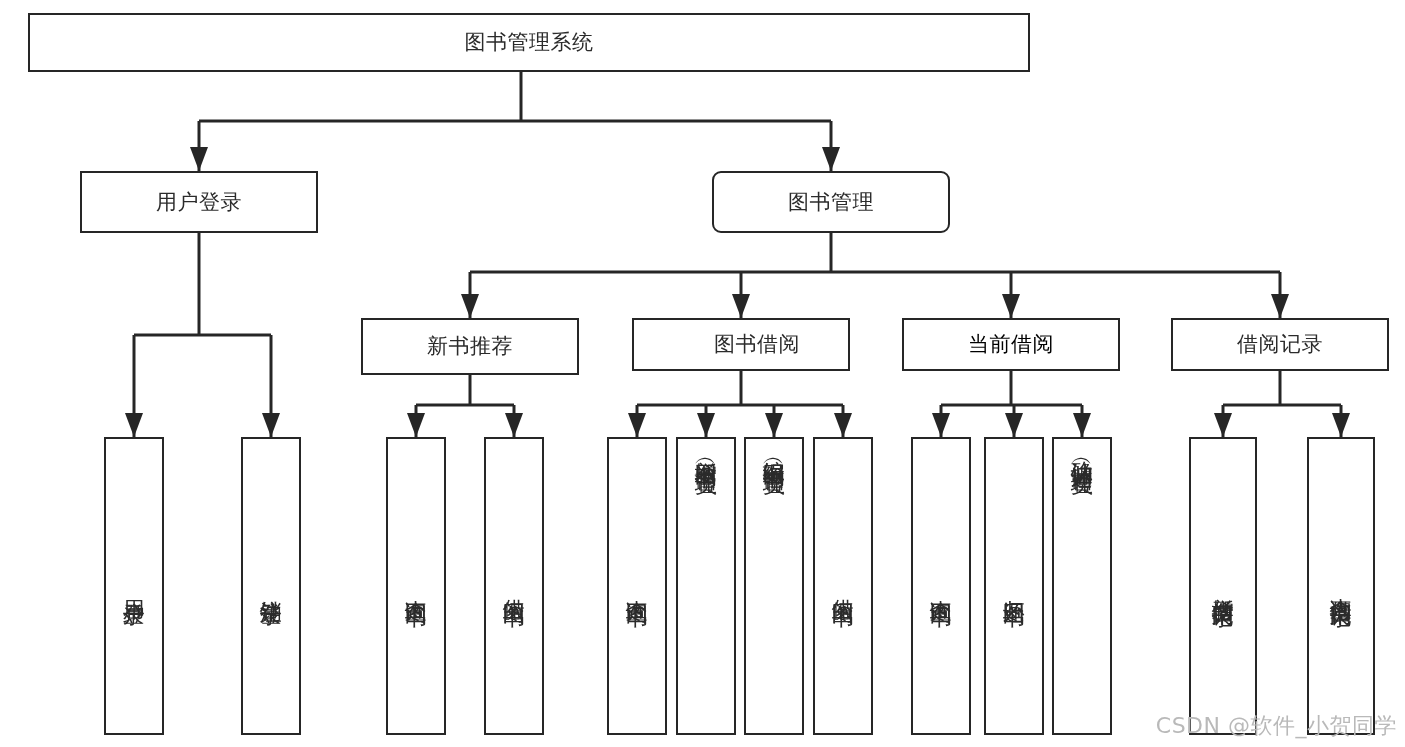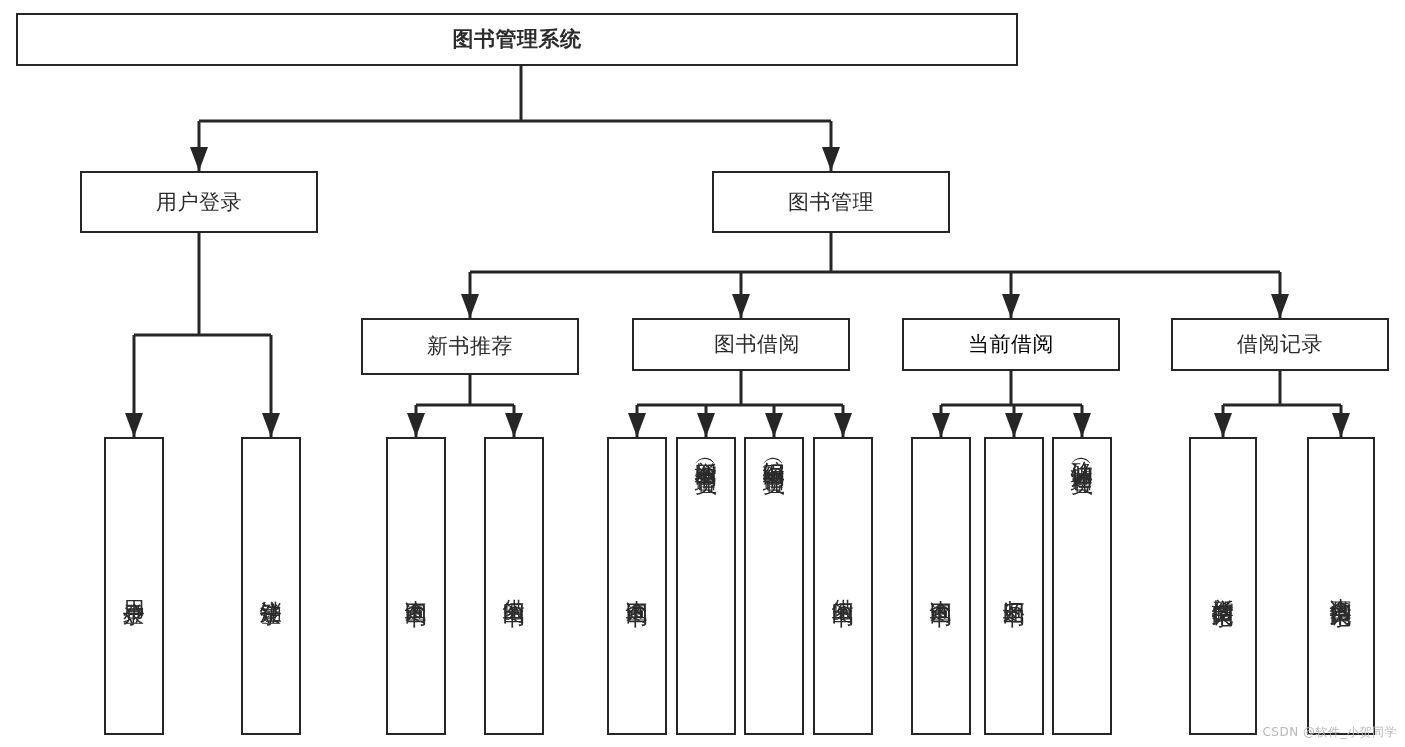--- a/index.html
+++ b/index.html
@@ -55,21 +55,21 @@
     white-space: nowrap;
   }
   .node.vertical.centered {
     align-items: center;
     padding-top: 0;
   }
   .watermark {
     position: absolute;
     right: 8px;
     bottom: 6px;
-    font-size: 12px;
+    font-size: 22px;
     color: #b9b9b9;
     white-space: nowrap;
     letter-spacing: 0.5px;
   }
 </style>
 </head>
 <body>
 
 <div id="canvas">
   <svg id="wires" viewBox="0 0 1405 747">
@@ -120,27 +120,27 @@
       <line x1="1082" y1="405" x2="1082" y2="437" stroke="#262626" stroke-width="3"></line>
       <polygon points="1073,413 1091,413 1082,437" fill="#262626"></polygon>
       <line x1="1280" y1="371" x2="1280" y2="405" stroke="#262626" stroke-width="3"></line>
       <line x1="1223" y1="405" x2="1341" y2="405" stroke="#262626" stroke-width="3"></line>
       <line x1="1223" y1="405" x2="1223" y2="437" stroke="#262626" stroke-width="3"></line>
       <polygon points="1214,413 1232,413 1223,437" fill="#262626"></polygon>
       <line x1="1341" y1="405" x2="1341" y2="437" stroke="#262626" stroke-width="3"></line>
       <polygon points="1332,413 1350,413 1341,437" fill="#262626"></polygon>
     </svg>
   <div id="nodes">
-      <div class="node horizontal" style="left: 16px; top: 13px; width: 1002px; height: 53px; border-color: rgb(38, 38, 38); font-weight: bold;">
+      <div class="node horizontal" style="left: 28px; top: 13px; width: 1002px; height: 59px; border-color: rgb(38, 38, 38);">
         <span class="node-label" style="color: rgb(43, 43, 43);">图书管理系统</span>
       </div>
       <div class="node horizontal" style="left: 80px; top: 171px; width: 238px; height: 62px; border-color: rgb(38, 38, 38);">
         <span class="node-label" style="color: rgb(43, 43, 43);">用户登录</span>
       </div>
-      <div class="node horizontal" style="left: 712px; top: 171px; width: 238px; height: 62px; border-color: rgb(38, 38, 38);">
+      <div class="node horizontal" style="left: 712px; top: 171px; width: 238px; height: 62px; border-color: rgb(38, 38, 38); border-radius: 9px;">
         <span class="node-label" style="color: rgb(43, 43, 43);">图书管理</span>
       </div>
       <div class="node horizontal" style="left: 361px; top: 318px; width: 218px; height: 57px; border-color: rgb(38, 38, 38);">
         <span class="node-label" style="color: rgb(43, 43, 43);">新书推荐</span>
       </div>
       <div class="node horizontal" style="left: 632px; top: 318px; width: 218px; height: 53px; border-color: rgb(38, 38, 38);">
         <span class="node-label" style="color: rgb(43, 43, 43); margin-left: 32px;">图书借阅</span>
       </div>
       <div class="node horizontal" style="left: 902px; top: 318px; width: 218px; height: 53px; border-color: rgb(38, 38, 38);">
         <span class="node-label" style="color: #000000;">当前借阅</span>

